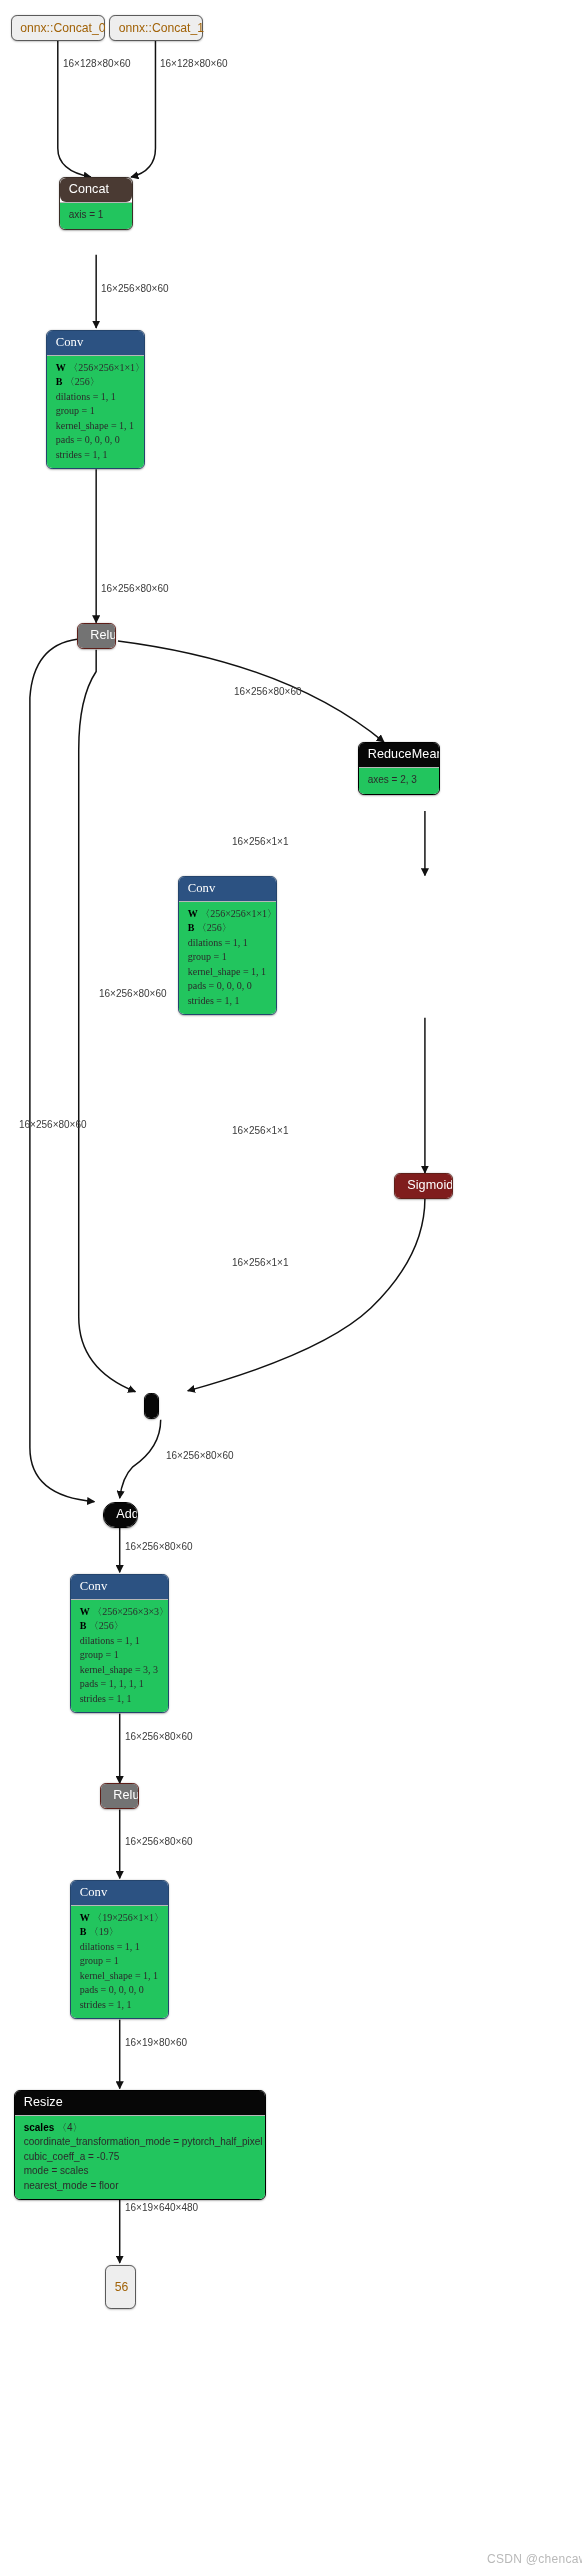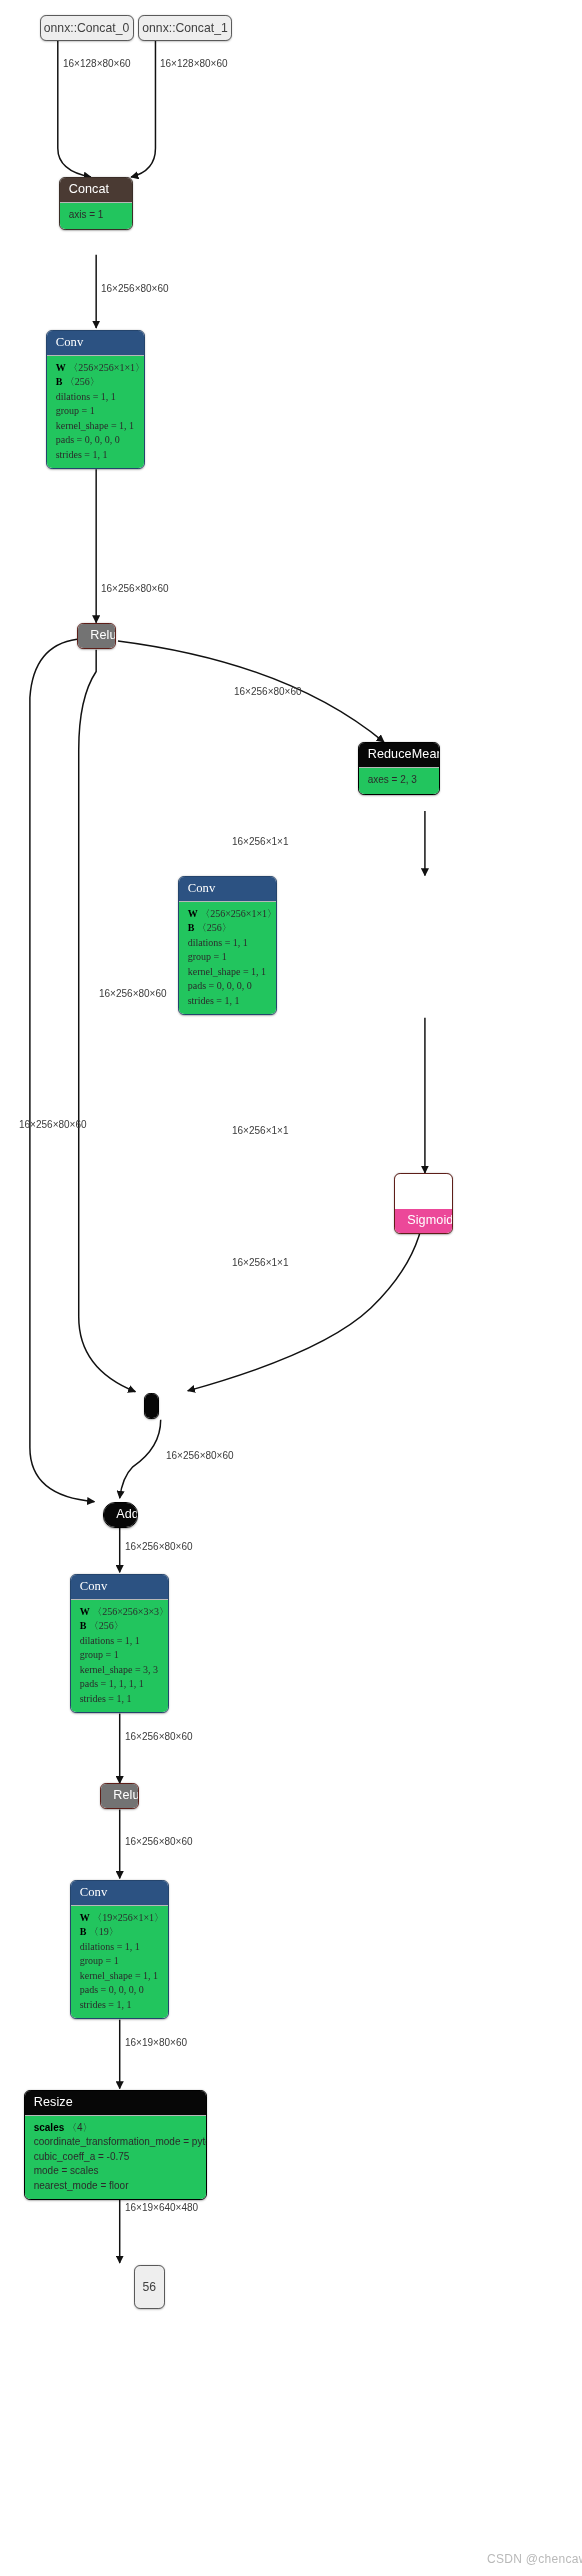--- a/index.html
+++ b/index.html
@@ -61,46 +61,45 @@
   }
   .node .attr b {
     font-weight: bold;
     color: #000000;
   }
   .node .attr .dims {
     color: #2b2b2b;
   }
 
   
-  .c-concat  .hdr { background: #4a3a33; }
+  .c-concat  .hdr { background: #4a3a33; border-radius: 6px; }
   .c-conv    .hdr { background: #2c5282; }
   .c-relu    .hdr { background: #737373; }
-  .c-sigmoid .hdr { background: #ec4899; margin-top: 35px; }
+  .c-sigmoid .hdr { background: #7f1d1d; }
   .c-black   .hdr { background: #070707; }
 
   .c-concat  { border-color: #3a2d27; }
   .c-conv    { border-color: #24446c; font-family: Liberation Serif, serif; }
   .c-relu, .c-sigmoid { border-color: #5e1e18; }
   .c-black   { border-color: #000000; }
 
   
   .io-node {
     position: absolute;
     background: #eeeeee;
     border: 0.9px solid #5a5a5a;
     border-radius: 6.1px;
     font-size: 12.2px;
-    color: #404040;
+    color: #a16207;
     display: flex;
     align-items: center;
-    justify-content: center;
+    justify-content: flex-start;
     padding: 0 8.7px;
     white-space: nowrap;
     box-shadow: 0 0.9px 1.7px rgba(0,0,0,0.22);
-    margin-left: 29px;
   }
 
   .edge-label {
     position: absolute;
     font-size: 10px;
     color: #3a3a3a;
     white-space: nowrap;
     line-height: 11.3px;
   }
 
@@ -245,21 +244,21 @@
       <div class="attr"><b>W</b> <span class="dims">〈19×256×1×1〉</span></div>
       <div class="attr"><b>B</b> <span class="dims">〈19〉</span></div>
       <div class="attr">dilations = 1, 1</div>
       <div class="attr">group = 1</div>
       <div class="attr">kernel_shape = 1, 1</div>
       <div class="attr">pads = 0, 0, 0, 0</div>
       <div class="attr">strides = 1, 1</div>
     </div>
   </div>
 
-  <div class="node c-black" style="left:24px; top:2090px; width:183px;">
+  <div class="node c-black" style="left:14px; top:2090px; width:252px;">
     <div class="hdr">Resize</div>
     <div class="attrs">
       <div class="attr"><b>scales</b> <span class="dims">〈4〉</span></div>
       <div class="attr">coordinate_transformation_mode = pytorch_half_pixel</div>
       <div class="attr">cubic_coeff_a = -0.75</div>
       <div class="attr">mode = scales</div>
       <div class="attr">nearest_mode = floor</div>
     </div>
   </div>
 

